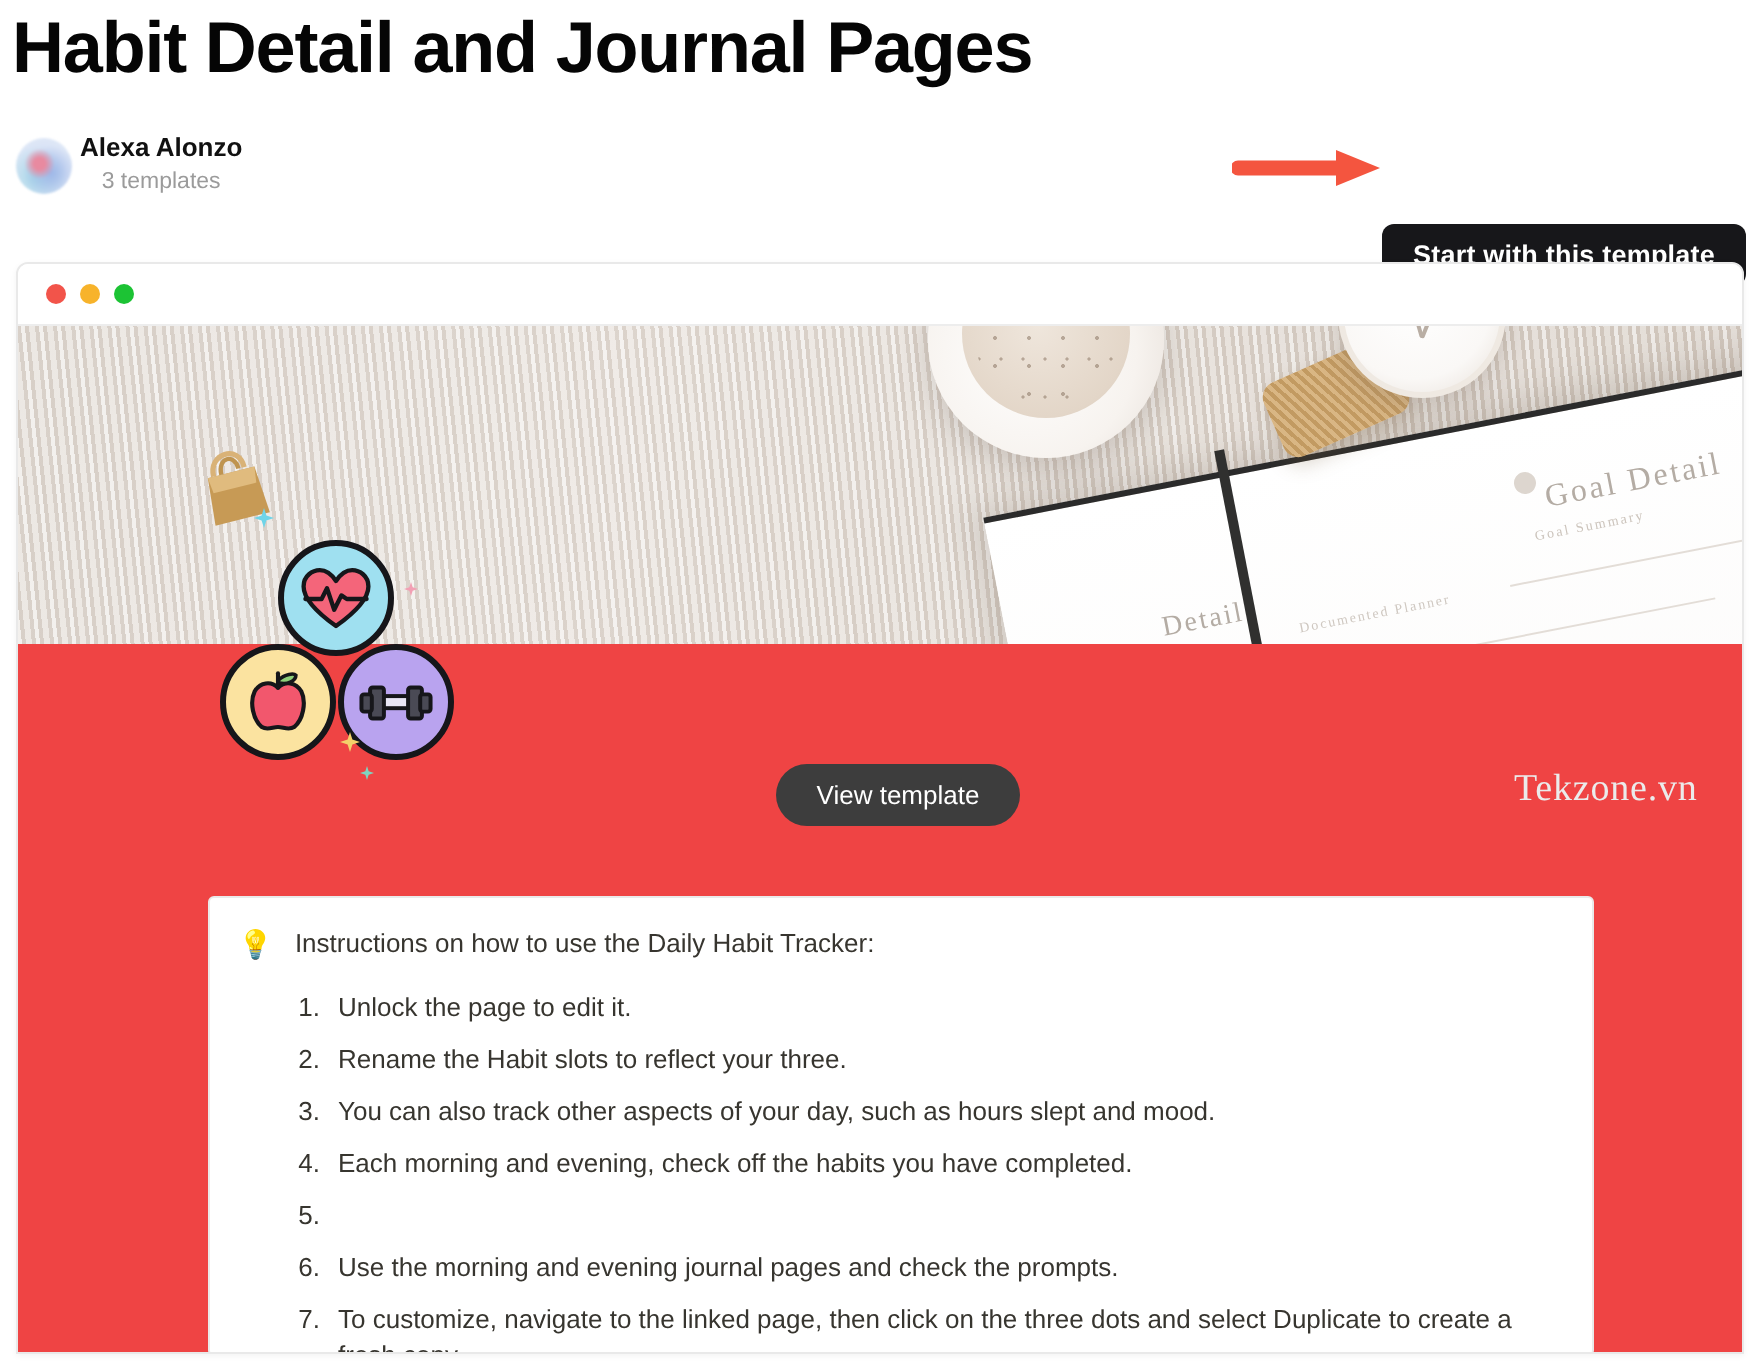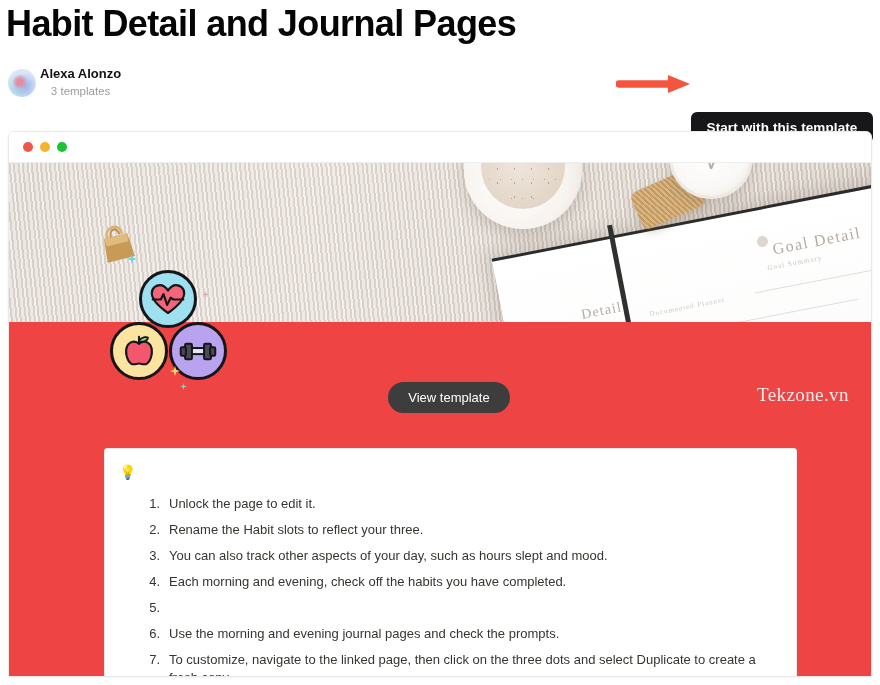--- a/index.html
+++ b/index.html
@@ -315,20 +315,21 @@
       </svg>
 
       <div class="watermark">Tekzone.vn</div>
 
       <button class="view-template-btn">View template</button>
 
 
       <div class="callout">
         <div class="callout-head">
           <span class="bulb">💡</span>
+          <span class="callout-title">Instructions on how to use the Daily Habit Tracker:</span>
         </div>
         <ol class="steps">
           <li>
             <span class="step-num">1.</span>
             <span>Unlock the page to edit it.</span>
           </li>
           <li>
             <span class="step-num">2.</span>
             <span>Rename the Habit slots to reflect your three.</span>
           </li>

